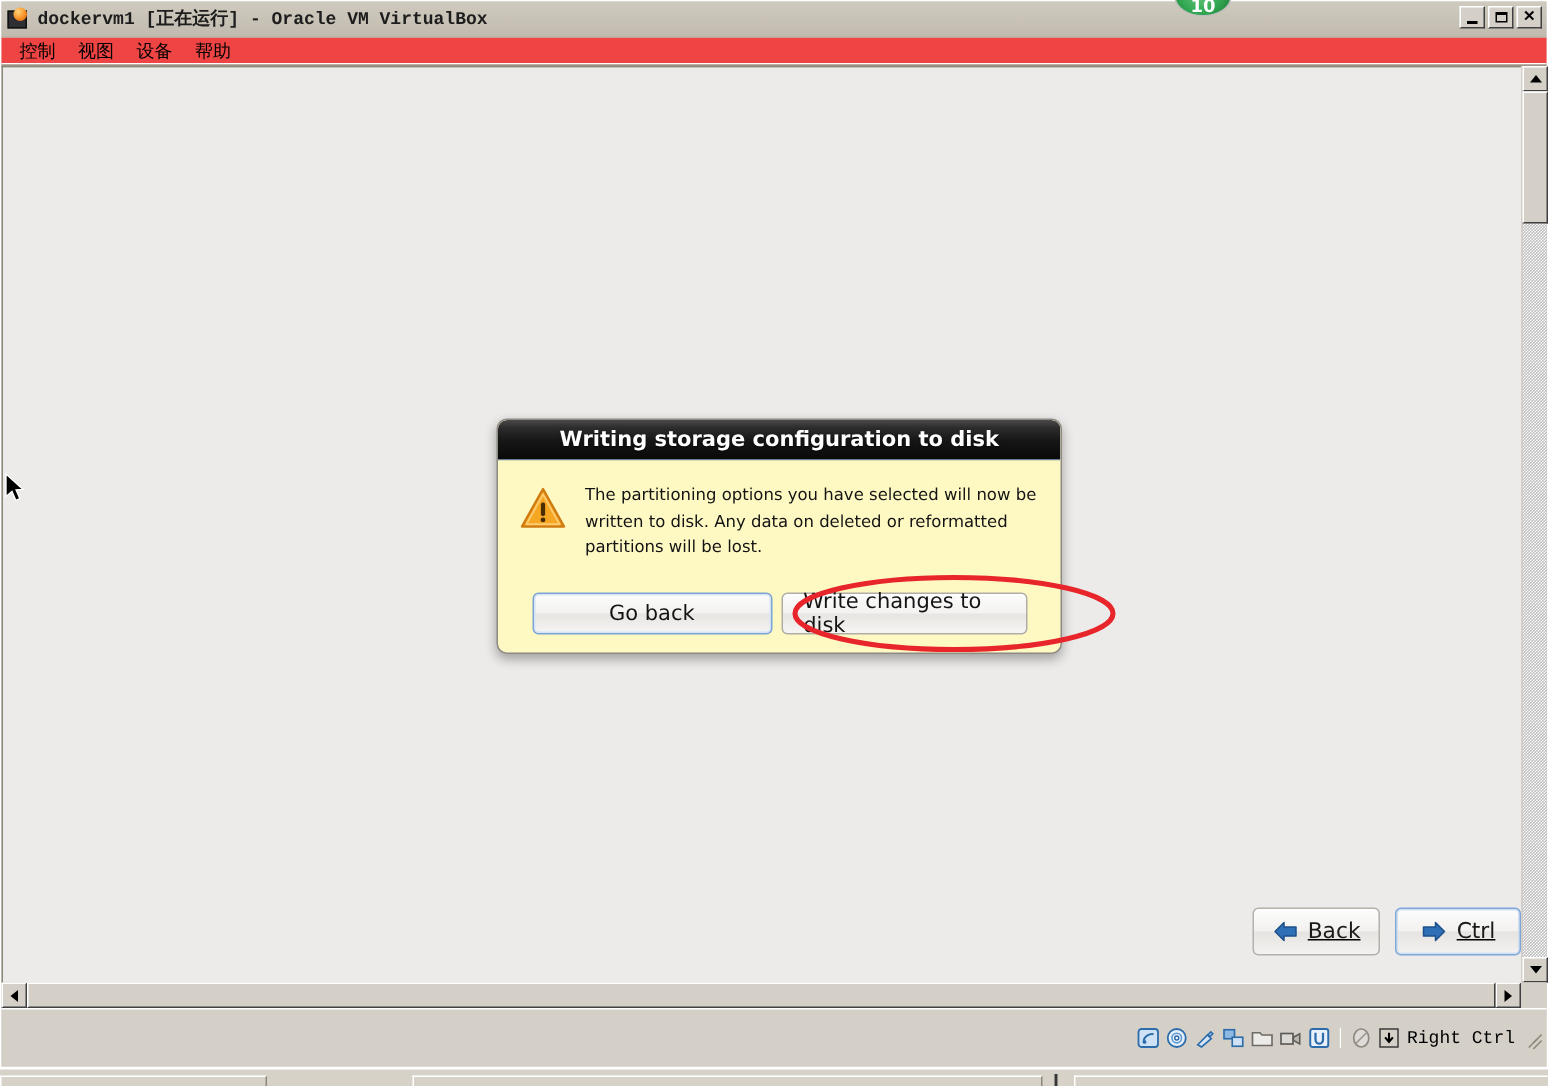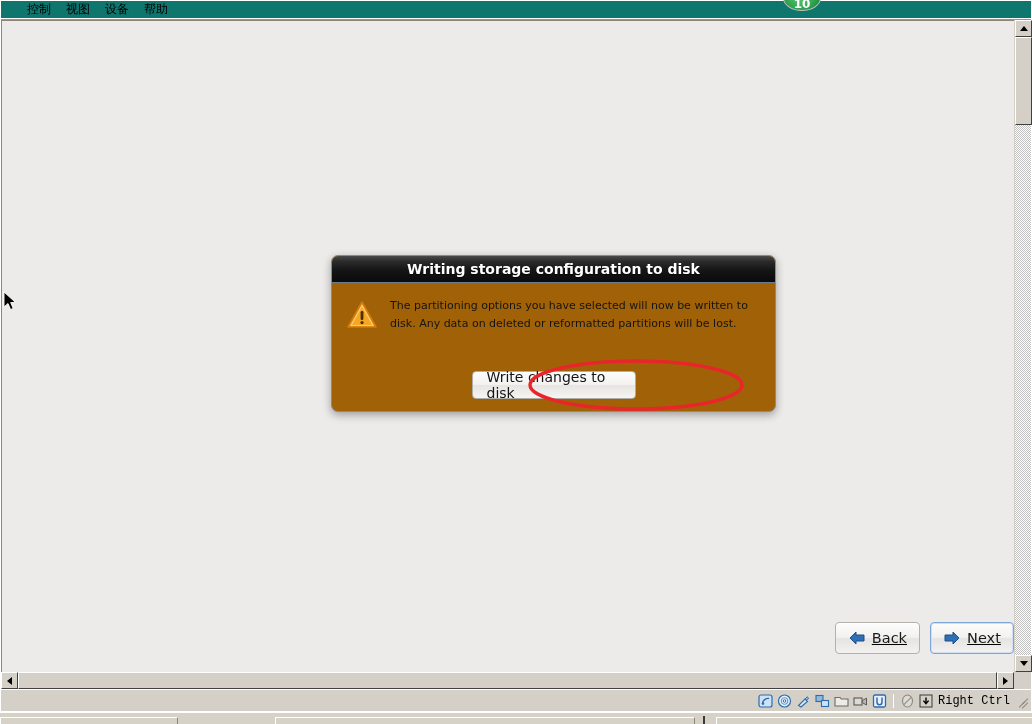--- a/index.html
+++ b/index.html
@@ -59,23 +59,23 @@
     font-family: "Liberation Sans", sans-serif;
     font-size: 9px; color: #000; line-height: 1;
     position: relative;
   }
   .win-btn .g-min { width:7px; height:2px; background:#000; margin-top:6px; }
   .win-btn .g-max { width:8px; height:7px; border:1px solid #000; border-top-width:2px; }
   .win-btn .g-close { font-size: 10px; font-weight: bold; font-family:"Liberation Sans",sans-serif; }
 
   
   #menubar {
-    height: 18px; background: #0f766e;
-    display: flex; 
-    padding-left: 20px; gap: 3px;
+    height: 18px; background: #ef4444;
+    display: flex; align-items: center;
+    padding-left: 6px; gap: 3px;
     border-bottom: 1px solid #ffffff;
   }
   .menu-item {
     font-size: 12px; color: #000;
     padding: 1px 6px;
     font-family: "DejaVu Sans", sans-serif;
     line-height: 14px;
   }
 
   
@@ -130,21 +130,21 @@
   .sb-thumb.h { height: 17px; width: 100%; }
   .arrow { width:0; height:0; }
   .arrow.up    { border-left:4px solid transparent; border-right:4px solid transparent; border-bottom:5px solid #000; }
   .arrow.down  { border-left:4px solid transparent; border-right:4px solid transparent; border-top:5px solid #000; }
   .arrow.left  { border-top:4px solid transparent; border-bottom:4px solid transparent; border-right:5px solid #000; }
   .arrow.right { border-top:4px solid transparent; border-bottom:4px solid transparent; border-left:5px solid #000; }
   .sb-corner { width:17px; height:17px; background:#d4d0c8; }
 
   
   #statusbar {
-    height: 22px; background: #d4d0c8;
+    height: 39px; background: #d4d0c8;
     border-top: 1px solid #ffffff;
     display: flex; align-items: center; justify-content: flex-end;
     padding-right: 2px; gap: 0px;
     position: relative;
     padding-left: 21px;
   }
   .sb-ico {
     width: 19px; height: 17px;
     display: flex; align-items: center; justify-content: center;
     position: relative; flex: 0 0 auto;
@@ -182,22 +182,22 @@
     box-shadow: inset 0 1px 0 #ffffff;
   }
   .nav-btn.focused { border-color: #7ea6d8; box-shadow: inset 0 0 0 1px #cfe0f2, inset 0 1px 0 #fff; }
   .nav-arrow { width: 18px; height: 14px; position: relative; flex: 0 0 auto; }
   .nav-arrow svg { display:block; }
 
   
   #dialog {
     position: absolute;
     left: 329px; top: 234px;
-    width: 445px; height: 157px;
-    background: #a16207;
+    width: 377px; height: 157px;
+    background: #fef9c3;
     border: 1px solid #8e8a85;
     border-radius: 7px;
     box-shadow: 0 3px 8px rgba(0,0,0,0.33);
     overflow: hidden;
   }
   #dialog-titlebar {
     height: 27px;
     background: linear-gradient(to bottom, #4a4a4a 0%, #2c2c2c 20%, #151515 55%, #0a0a0a 100%);
     border-top-left-radius: 6px; border-top-right-radius: 6px;
     display: flex; align-items: center; justify-content: center;
@@ -277,20 +277,39 @@
     border-top: 1px solid #ffffff; border-left: 1px solid #ffffff;
     border-right: 1px solid #8d8778; border-bottom: 1px solid #8d8778;
   }
   #host-taskbar .tb-sep { position:absolute; top:3px; width:2px; height:9px; background:#3a3a3a; }
 </style>
 </head>
 <body>
 
 <div id="vbox-window">
 
+  <div id="titlebar">
+    <div id="app-icon">
+      <div class="ic-box"></div>
+        <div class="ic-dot"></div>
+    </div>
+    <div id="title-text">dockervm1 [正在运行] - Oracle VM VirtualBox</div>
+
+    <div id="win-controls">
+      <div class="win-btn">
+          <span class="g-min"></span>
+        </div>
+      <div class="win-btn">
+          <span class="g-max"></span>
+        </div>
+      <div class="win-btn">
+          <span class="g-close">✕</span>
+        </div>
+    </div>
+  </div>
 
   <div id="menubar">
     <div class="menu-item">控制</div>
     <div class="menu-item">视图</div>
     <div class="menu-item">设备</div>
     <div class="menu-item">帮助</div>
   </div>
 
   <div id="guest-wrap">
     <div id="guest-row">
@@ -306,21 +325,21 @@
               </svg>
             </span>
             <span>Back</span>
           </div>
           <div class="nav-btn focused">
             <span class="nav-arrow">
               <svg width="18" height="14" viewBox="0 0 18 14">
                 <path d="M10 1 L16 7 L10 13 L10 10 L2 10 L2 4 L10 4 Z" fill="#2f6fb5" stroke="#1d4f8a" stroke-width="1" stroke-linejoin="round"></path>
               </svg>
             </span>
-            <span>Next</span>
+            <span>Ctrl</span>
           </div>
         </div>
 
         <div id="dialog">
           <div id="dialog-titlebar">
             <div id="dialog-title">Writing storage configuration to disk</div>
           </div>
 
           <div id="dialog-body">
             <span id="warn-icon">
@@ -328,20 +347,23 @@
                 <path d="M16 3 L30 28 L2 28 Z" fill="#f5a623" stroke="#d07b10" stroke-width="1.6" stroke-linejoin="round"></path>
                 <path d="M16 6.5 L27 26.5 L5 26.5 Z" fill="none" stroke="#ffd88a" stroke-width="1.2" stroke-linejoin="round" opacity="0.75"></path>
                 <rect x="14.6" y="12" width="2.8" height="9" rx="1.2" fill="#4a3000"></rect>
                 <circle cx="16" cy="23.6" r="1.6" fill="#4a3000"></circle>
               </svg>
             </span>
             <div id="dialog-message">The partitioning options you have selected will now be written to disk.  Any data on deleted or reformatted partitions will be lost.</div>
           </div>
 
           <div id="dialog-buttons">
+            <div id="btn-go-back" class="dlg-btn primary-focus">
+              <span>Go back</span>
+            </div>
             <div id="btn-write" class="dlg-btn">
               <span>Write changes to disk</span>
             </div>
           </div>
         </div>
 
         <div id="annotation-ellipse">
           <svg width="222" height="56" viewBox="0 0 222 56">
             <ellipse cx="111" cy="28" rx="106" ry="24" fill="none" stroke="#e8252a" stroke-width="3.4"></ellipse>
           </svg>

